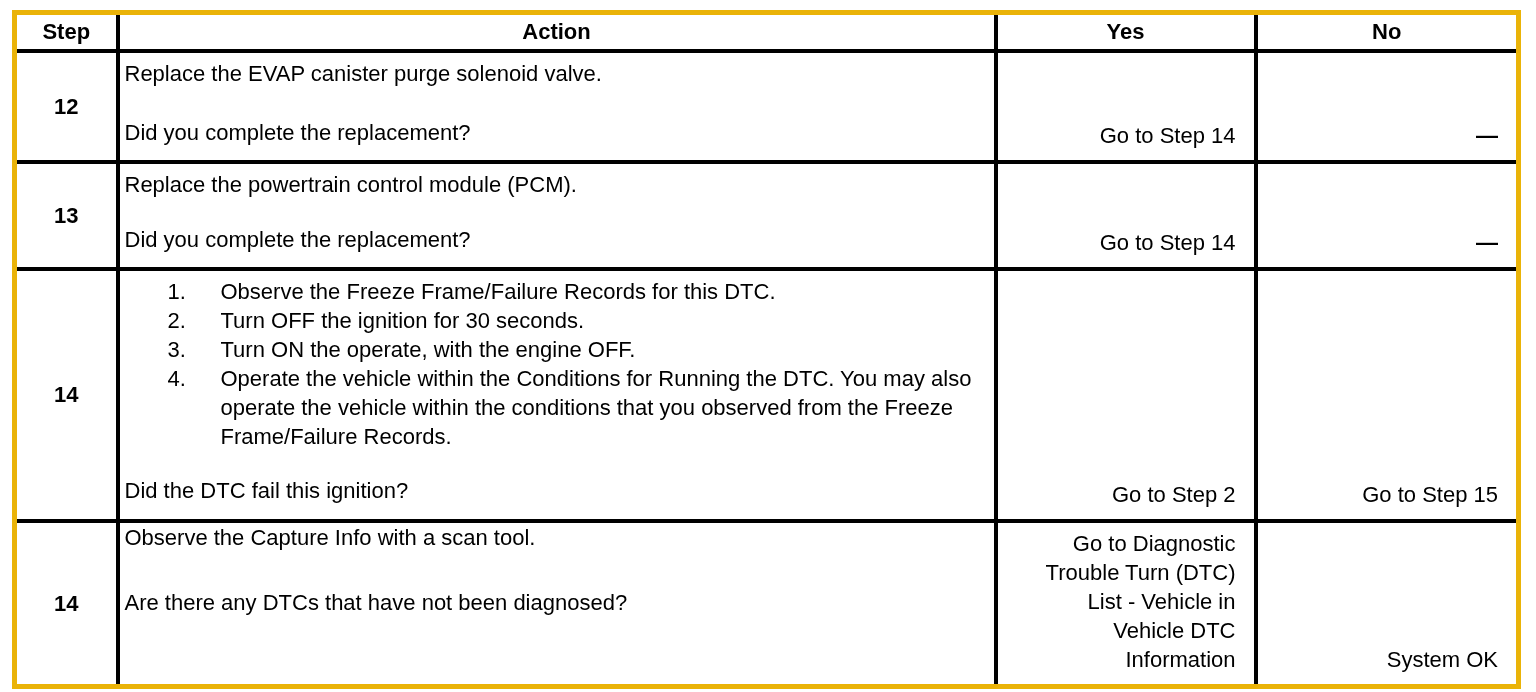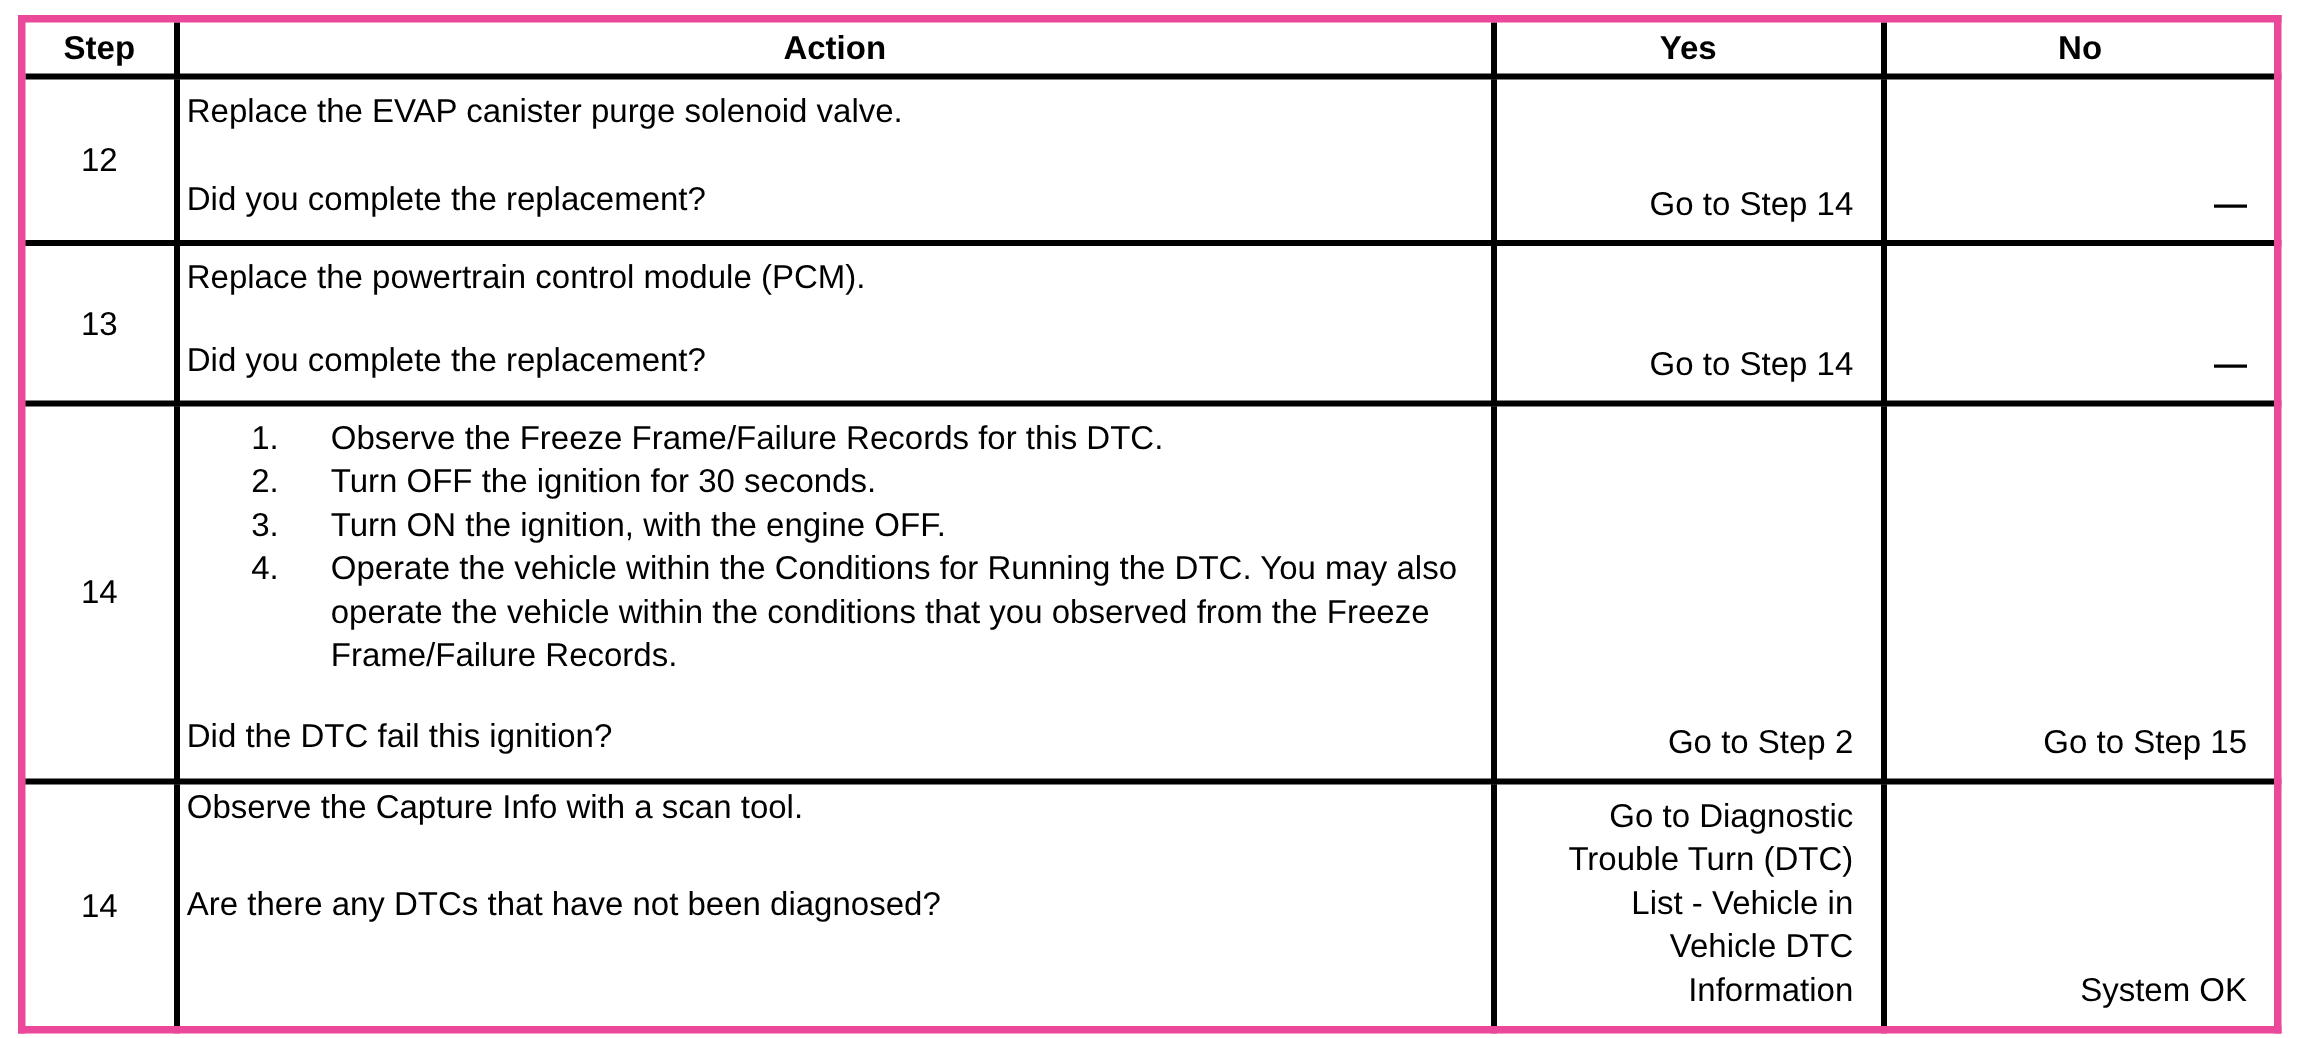--- a/index.html
+++ b/index.html
@@ -14,21 +14,21 @@
     color: #000000;
     overflow: hidden;
   }
   table.diag {
     position: absolute;
     left: 12px;
     top: 10px;
     width: 1504px;
     border-collapse: collapse;
     table-layout: fixed;
-    border: 5px solid #ec4899;
+    border: 5px solid #eab308;
   }
   .diag th, .diag td {
     border: 4px solid #000;
     padding: 0;
     overflow: hidden;
   }
   .diag thead tr { height: 38px; }
   .diag th {
     font-weight: bold;
     text-align: center;
@@ -36,20 +36,21 @@
     font-size: 22px;
   }
   tr.r12 { height: 111px; }
   tr.r13 { height: 107px; }
   tr.r14 { height: 252px; }
   tr.r15 { height: 158px; }
 
   td.step {
     text-align: center;
     vertical-align: middle;
+    font-weight: bold;
   }
   td.action {
     vertical-align: top;
     padding: 6px 4px 10px 5px;
     margin-left: 36px;
   }
   .aflex {
     display: flex;
     flex-direction: column;
     justify-content: space-between;
@@ -125,21 +126,21 @@
             <div class="oitem">
               <span class="num">1.</span>
               <span class="txt">Observe the Freeze Frame/Failure Records for this DTC.</span>
             </div>
             <div class="oitem">
               <span class="num">2.</span>
               <span class="txt">Turn OFF the ignition for 30 seconds.</span>
             </div>
             <div class="oitem">
               <span class="num">3.</span>
-              <span class="txt">Turn ON the ignition, with the engine OFF.</span>
+              <span class="txt">Turn ON the operate, with the engine OFF.</span>
             </div>
             <div class="oitem">
               <span class="num">4.</span>
               <span class="txt">Operate the vehicle within the Conditions for Running the DTC. You may also operate the vehicle within the conditions that you observed from the Freeze Frame/Failure Records.</span>
             </div>
           </div>
           <div class="question">Did the DTC fail this ignition?</div>
         </div>
       </td>
       <td class="result">Go to Step 2</td>

